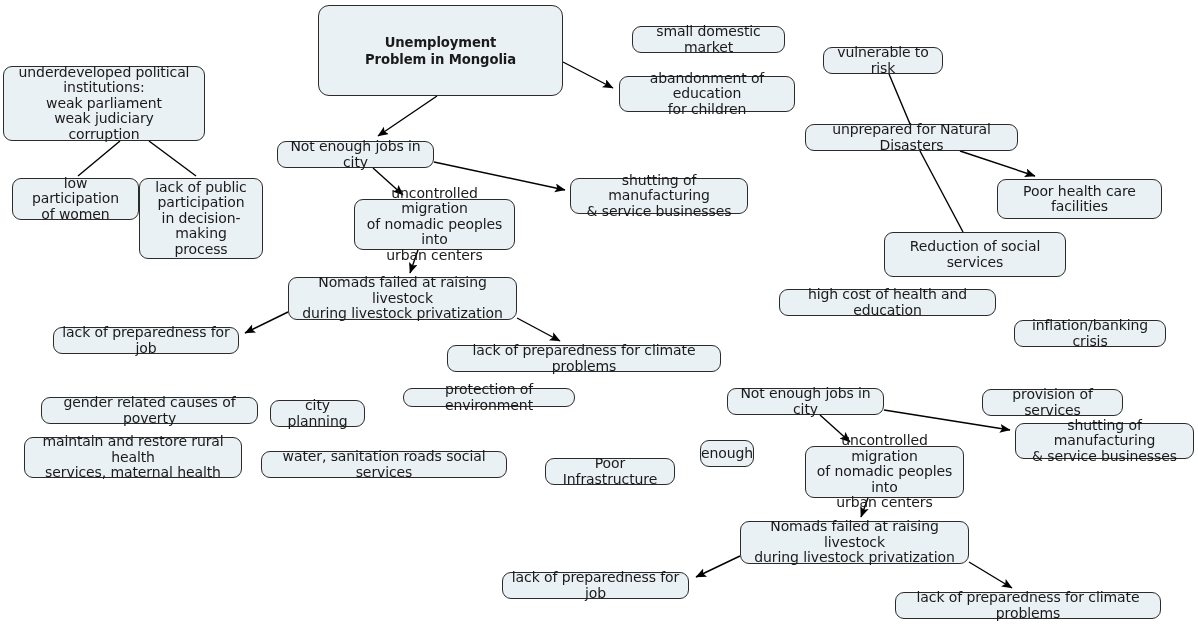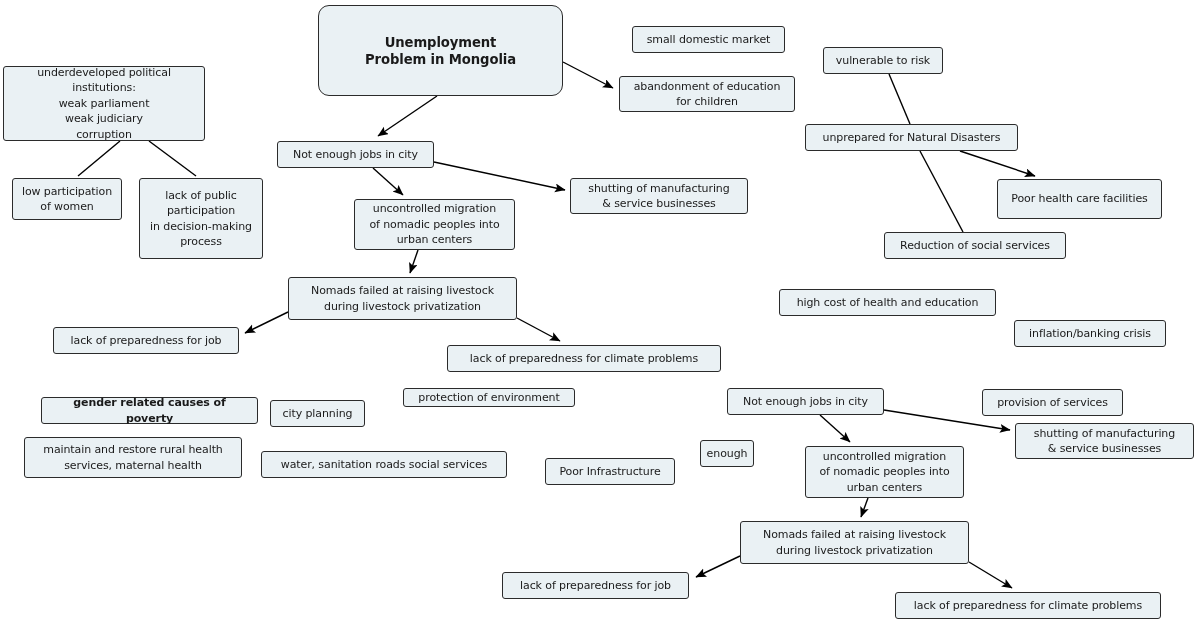--- a/index.html
+++ b/index.html
@@ -8,24 +8,24 @@
     font-family:"DejaVu Sans","Liberation Sans",sans-serif;
     color:#1a1a1a;
   }
   #canvas{position:absolute;inset:0;width:1198px;height:624px;}
   #edges{position:absolute;left:0;top:0;width:1198px;height:624px;pointer-events:none;}
   .node{
     position:absolute;
     box-sizing:border-box;
     background:#eaf1f4;
     border:1.3px solid #2b2b2b;
-    border-radius:3px;
+    border-radius:9px;
     display:flex;align-items:center;justify-content:center;
     text-align:center;
-    font-size:11px;
+    font-size:14px;
     line-height:15.5px;
     letter-spacing:-0.1px;
     padding:2px 6px;
     white-space:pre-line;
   }
   .node.root{
     font-weight:bold;
     font-size:13.2px;
     line-height:17px;
     border-width:1.6px;
@@ -64,44 +64,44 @@
   </svg>
   <div id="nodes">
       <div class="node root" style="left: 318px; top: 5px; width: 245px; height: 91px;">Unemployment
 Problem in Mongolia</div>
       <div class="node" style="left: 632px; top: 26px; width: 153px; height: 27px;">small domestic market</div>
       <div class="node" style="left: 619px; top: 76px; width: 176px; height: 36px;">abandonment of education
 for children</div>
       <div class="node" style="left: 823px; top: 47px; width: 120px; height: 27px;">vulnerable to risk</div>
       <div class="node" style="left: 805px; top: 124px; width: 213px; height: 27px;">unprepared for Natural Disasters</div>
       <div class="node" style="left: 997px; top: 179px; width: 165px; height: 40px;">Poor health care facilities</div>
-      <div class="node" style="left: 884px; top: 232px; width: 182px; height: 27px;">Reduction of social services</div>
+      <div class="node" style="left: 884px; top: 232px; width: 182px; height: 45px;">Reduction of social services</div>
       <div class="node" style="left: 3px; top: 66px; width: 202px; height: 75px;">underdeveloped political institutions:
 weak parliament
 weak judiciary
 corruption</div>
-      <div class="node" style="left: 12px; top: 178px; width: 110px; height: 42px;">low participation
+      <div class="node" style="left: 12px; top: 178px; width: 127px; height: 42px;">low participation
 of women</div>
       <div class="node" style="left: 139px; top: 178px; width: 124px; height: 81px;">lack of public
 participation
 in decision-making
 process</div>
       <div class="node" style="left: 277px; top: 141px; width: 157px; height: 27px;">Not enough jobs in city</div>
       <div class="node" style="left: 570px; top: 178px; width: 178px; height: 36px;">shutting of manufacturing
 &amp; service businesses</div>
       <div class="node" style="left: 354px; top: 199px; width: 161px; height: 51px;">uncontrolled migration
 of nomadic peoples into
 urban centers</div>
       <div class="node" style="left: 288px; top: 277px; width: 229px; height: 43px;">Nomads failed at raising livestock
 during livestock privatization</div>
       <div class="node" style="left: 53px; top: 327px; width: 186px; height: 27px;">lack of preparedness for job</div>
       <div class="node" style="left: 447px; top: 345px; width: 274px; height: 27px;">lack of preparedness for climate problems</div>
       <div class="node" style="left: 779px; top: 289px; width: 217px; height: 27px;">high cost of health and education</div>
       <div class="node" style="left: 1014px; top: 320px; width: 152px; height: 27px;">inflation/banking crisis</div>
-      <div class="node" style="left: 41px; top: 397px; width: 217px; height: 27px; font-weight: bold;">gender related causes of poverty</div>
+      <div class="node" style="left: 41px; top: 397px; width: 217px; height: 27px;">gender related causes of poverty</div>
       <div class="node" style="left: 270px; top: 400px; width: 95px; height: 27px;">city planning</div>
       <div class="node" style="left: 403px; top: 388px; width: 172px; height: 19px;">protection of environment</div>
       <div class="node" style="left: 24px; top: 437px; width: 218px; height: 41px;">maintain and restore rural health
 services, maternal health</div>
       <div class="node" style="left: 261px; top: 451px; width: 246px; height: 27px;">water, sanitation roads social services</div>
       <div class="node" style="left: 545px; top: 458px; width: 130px; height: 27px;">Poor Infrastructure</div>
       <div class="node" style="left: 700px; top: 440px; width: 54px; height: 27px;">enough</div>
       <div class="node" style="left: 727px; top: 388px; width: 157px; height: 27px;">Not enough jobs in city</div>
       <div class="node" style="left: 982px; top: 389px; width: 141px; height: 27px;">provision of services</div>
       <div class="node" style="left: 1015px; top: 423px; width: 179px; height: 36px;">shutting of manufacturing

